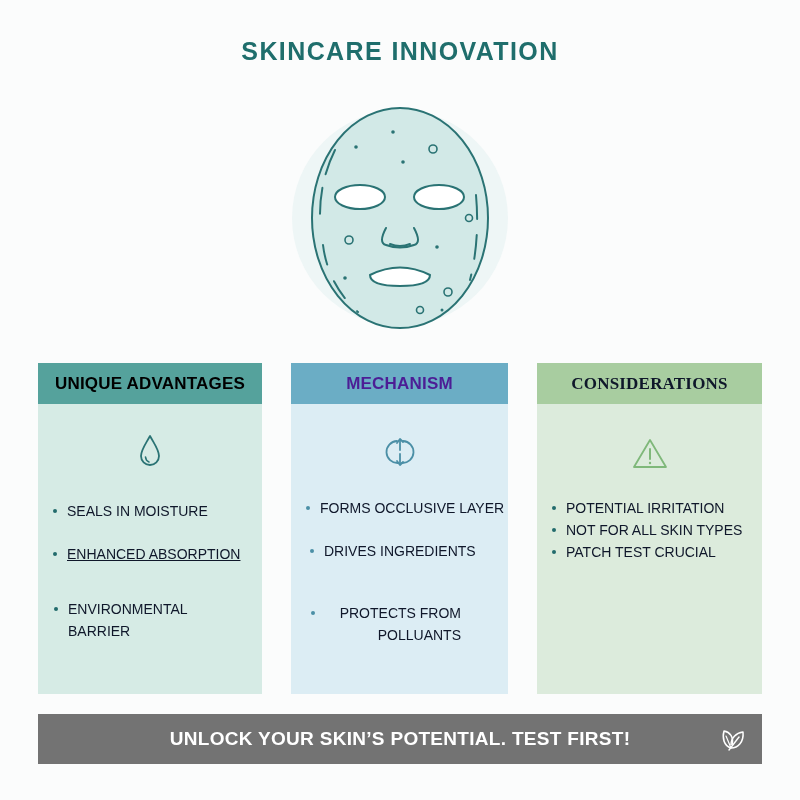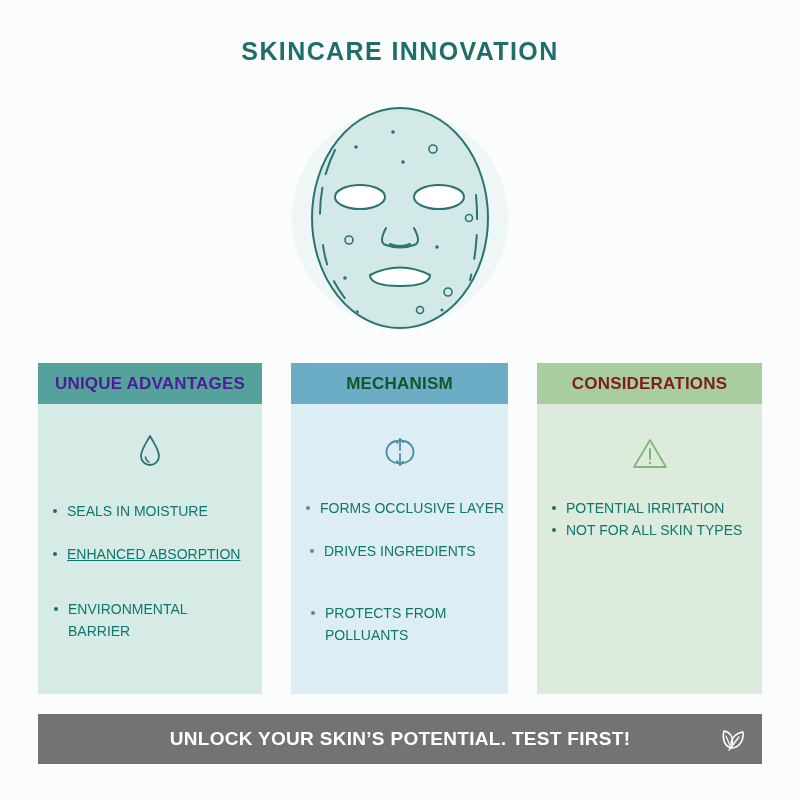--- a/index.html
+++ b/index.html
@@ -19,31 +19,31 @@
   .card { position: absolute; top: 363px; height: 331px; }
   .card-header {
     height: 41px; display: flex; align-items: center; justify-content: center;
     font-weight: bold; font-size: 17px; letter-spacing: 0.2px;
   }
   .card-body { position: absolute; top: 41px; left: 0; right: 0; bottom: 0; }
   .card-icon { position: absolute; top: 28px; left: 50%; transform: translateX(-50%); width: 32px; height: 40px; }
   .card-icon svg { width: 100%; height: 100%; display: block; }
 
   .card-1 { left: 38px; width: 224px; }
-  .card-1 .card-header { background: #55a29c; color: #4c1d95; }
+  .card-1 .card-header { background: #55a29c; color: #000000; }
   .card-1 .card-body { background: #d6ebe5; }
   .card-2 { left: 291px; width: 217px; }
-  .card-2 .card-header { background: #6badc5; color: #14532d; }
-  .card-2 .card-body { background: #dcedf4; }
+  .card-2 .card-header { background: #6badc5; color: #4c1d95; }
+  .card-2 .card-body { background: #dcedf4; text-align: right; }
   .card-3 { left: 537px; width: 225px; }
-  .card-3 .card-header { background: #a8cda0; color: #7f1d1d; }
+  .card-3 .card-header { background: #a8cda0; color: #0f172a; font-family: Liberation Serif, serif; }
   .card-3 .card-body { background: #dcebdc; }
 
   .bullet {
-    position: absolute; font-size: 14px; line-height: 22px; color: #0f766e;
+    position: absolute; font-size: 14px; line-height: 22px; color: #0f172a;
     padding-left: 14px;
   }
   .bullet::before {
     content: ""; position: absolute; left: 0; top: 9px; width: 4px; height: 4px;
     border-radius: 50%; background: #226b6c;
   }
   .card-2 .bullet::before { background: #4b8fa6; }
 
   .banner {
     position: absolute; left: 38px; top: 714px; width: 724px; height: 50px;
@@ -125,20 +125,21 @@
   <div class="card-body">
     <div class="card-icon" style="width:38px;">
       <svg viewBox="0 0 38 40">
         <path d="M19 8 L35 35 L3 35 Z" fill="none" stroke="#7fb87a" stroke-width="1.8" stroke-linejoin="round"></path>
         <line x1="19" y1="17" x2="19" y2="27" stroke="#7fb87a" stroke-width="2" stroke-linecap="round"></line>
         <circle cx="19" cy="31" r="1.2" fill="#7fb87a"></circle>
       </svg>
     </div>
     <div class="bullet" style="left:15px; top:93px;">POTENTIAL IRRITATION</div>
     <div class="bullet" style="left:15px; top:115px;">NOT FOR ALL SKIN TYPES</div>
+    <div class="bullet" style="left:15px; top:137px;">PATCH TEST CRUCIAL</div>
   </div>
 </div>
 
 <div class="banner">
   <span class="banner-text">UNLOCK YOUR SKIN’S POTENTIAL. TEST FIRST!</span>
   <div class="banner-icon">
     <svg viewBox="0 0 26 26">
       <path d="M11 22 C4 20 2 12 4 5 C10 6 14 11 12 19" fill="none" stroke="#ffffff" stroke-width="1.5" stroke-linejoin="round"></path>
       <path d="M11 22 C18 22 24 16 23 6 C16 7 11 12 11 19" fill="none" stroke="#ffffff" stroke-width="1.5" stroke-linejoin="round"></path>
       <path d="M9 24 L19 11" fill="none" stroke="#ffffff" stroke-width="1.4" stroke-linecap="round"></path>

